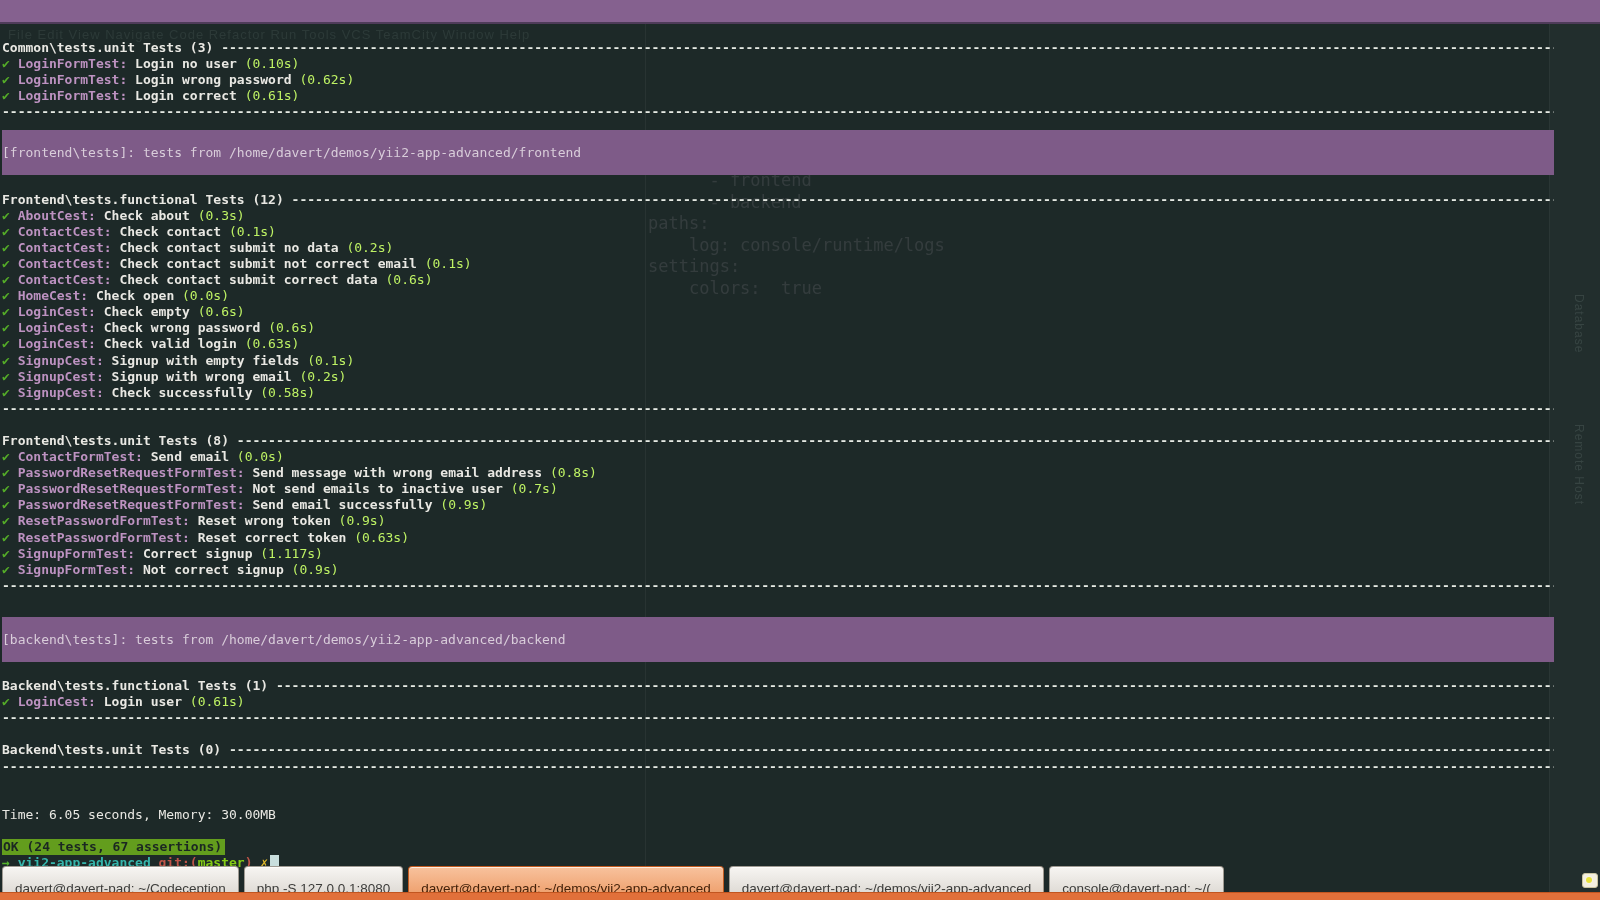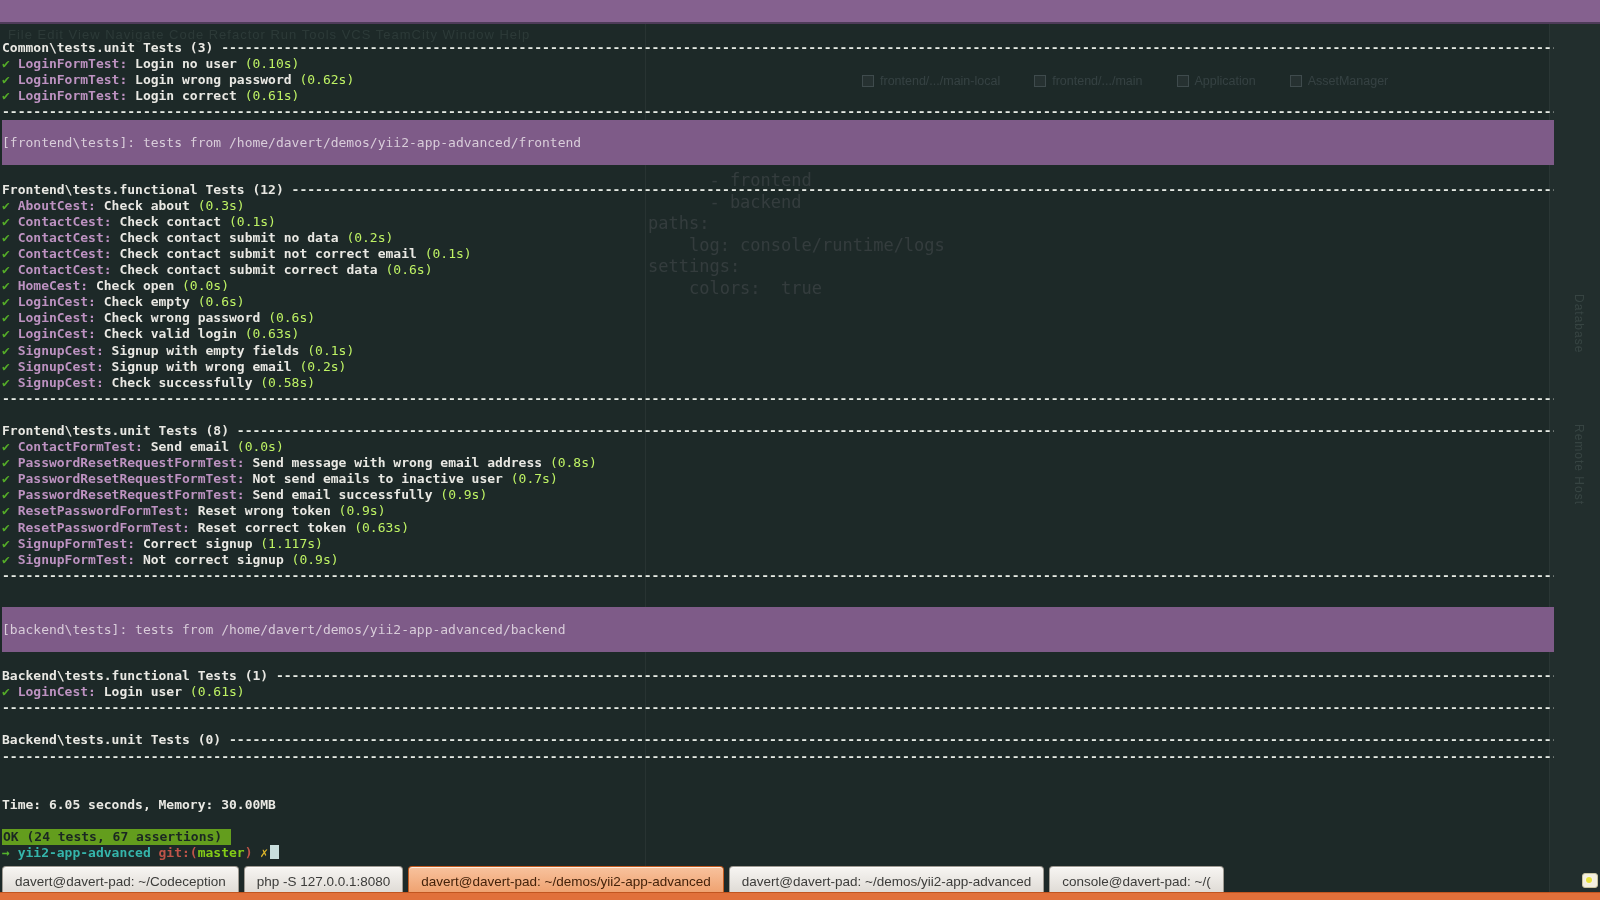--- a/index.html
+++ b/index.html
@@ -21,69 +21,51 @@
         font-weight:bold;color:#e9e8e3}
   .line{height:16.1px;white-space:pre;overflow:hidden;display:flex}
   .fill{flex:1;overflow:hidden;white-space:nowrap;color:#e6eae4}
   .htxt{white-space:pre}
   .check{color:#54ac28}
   .tname{color:#bd92c1}
   .tdesc{color:#e9e8e3}
   .ttime{color:#bef264;font-weight:normal}
   .sep .fill{color:#e6eae4}
   .banner{height:45px;line-height:45px;background:#7e5b88;color:#d9cdda;font-weight:normal;white-space:pre;overflow:hidden}
-  [data-name="frontend-tests-banner"]{margin-top:0}
+  [data-name="frontend-tests-banner"]{margin-top:10px}
   [data-name="backend-tests-banner"]{margin-top:7px}
-  .summary{font-weight:bold}
-  .ok-badge{display:inline-block;background:#639d1d;color:#1b2722;padding:0 9px 0 1px}
+  .summary{font-weight:normal}
+  .ok-badge{display:inline-block;background:#639d1d;color:#1b2722;padding:0 3px 0 1px}
   .prompt{font-weight:bold}
   .p-arrow{color:#54b32d}
   .p-dir{color:#35b5ab}
   .p-git{color:#bf5449}
   .p-branch{color:#84cc16}
   .p-dirty{color:#ddb62b}
   .cursor{display:inline-block;width:9px;height:14px;background:#c8dedd;margin-left:2px;vertical-align:-2px}
   
   .taskbar{position:absolute;left:0;right:0;bottom:0;height:35px;z-index:6;font-family:"Liberation Sans",sans-serif}
   .task-buttons{position:absolute;left:2px;right:0;bottom:7px;display:flex;gap:5px;height:27px;overflow:hidden}
-  .task-btn{flex:0 0 auto;display:flex;align-items:center;justify-content:center;
+  .task-btn{flex:0 0 auto;display:flex;align-items:flex-start;justify-content:center;
             background:linear-gradient(#f7f5f2,#ddd9d3);border:1px solid #9f9a92;border-bottom:none;
             border-radius:4px 4px 0 0;color:#3c3c3a;font-size:13.5px;padding:14px 12px;white-space:nowrap;
             box-shadow:inset 0 1px 0 rgba(255,255,255,0.7)}
   .task-btn.active{background:linear-gradient(#f8c29d,#ee9f6c);border-color:#c35a1e;color:#44220a}
   .task-btn.clipped{max-width:200px;overflow:hidden;justify-content:flex-start}
   .bottom-strip{position:absolute;left:0;right:0;bottom:0;height:7px;background:#e1703a;border-top:1px solid #c2551f}
   .notif-icon{position:absolute;right:2px;bottom:12px;width:14px;height:13px;background:#f3efdf;border:1px solid #c9c49f;border-radius:3px;z-index:7}
   .notif-icon:after{content:"";position:absolute;left:3px;top:3px;width:6px;height:6px;border-radius:50%;background:#e8e23c;box-shadow:0 0 2px #fff}
 </style>
 </head>
 <body>
 
 <div class="titlebar" data-name="terminal-titlebar"></div>
 
 <div class="ghost" data-name="background-ide-ghost">
   <div class="ghost-menu" data-name="ide-menubar-ghost">File   Edit   View   Navigate   Code   Refactor   Run   Tools   VCS   TeamCity   Window   Help</div>
-  <div class="ghost-tabs" data-name="ide-editor-tabs-ghost">
-      <div class="ghost-tab" data-name="ide-tab-ghost">
-        <span class="sq" data-name="file-icon"></span>
-        <span>frontend/.../main-local</span>
-      </div>
-      <div class="ghost-tab" data-name="ide-tab-ghost">
-        <span class="sq" data-name="file-icon"></span>
-        <span>frontend/.../main</span>
-      </div>
-      <div class="ghost-tab" data-name="ide-tab-ghost">
-        <span class="sq" data-name="file-icon"></span>
-        <span>Application</span>
-      </div>
-      <div class="ghost-tab" data-name="ide-tab-ghost">
-        <span class="sq" data-name="file-icon"></span>
-        <span>AssetManager</span>
-      </div>
-    </div>
   <div class="ghost-code" data-name="ide-code-ghost"><div data-name="ide-code-line-ghost">      - frontend</div><div data-name="ide-code-line-ghost">      - backend</div><div data-name="ide-code-line-ghost">paths:</div><div data-name="ide-code-line-ghost">    log: console/runtime/logs</div><div data-name="ide-code-line-ghost">settings:</div><div data-name="ide-code-line-ghost">    colors:  true</div></div>
   <div class="ghost-vline" data-name="ide-panel-divider-ghost"></div>
   <div class="ghost-strip" data-name="ide-right-toolstrip-ghost"></div>
   <div class="ghost-side-label" style="top:270px" data-name="ide-side-label-database">Database</div>
   <div class="ghost-side-label" style="top:400px" data-name="ide-side-label-remote-host">Remote Host</div>
 </div>
 
 <div class="term" data-name="terminal-window">
   <div data-name="terminal-output">
       <div class="line hdr" data-name="section-header"><span class="htxt" data-name="section-header-label">Common\tests.unit Tests (3) </span><span class="fill" data-name="dash-leader">------------------------------------------------------------------------------------------------------------------------------------------------------------------------------------------------------------------------------------------------------------------------------------------------------------</span></div>

